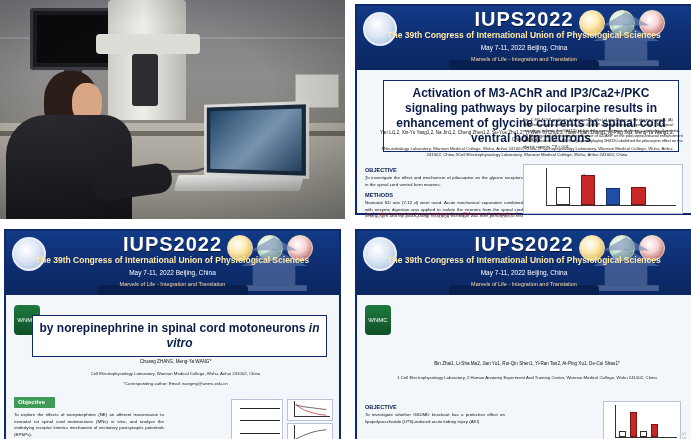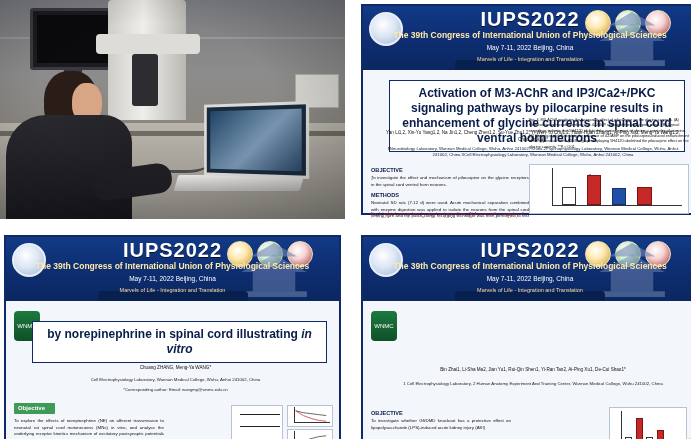--- a/index.html
+++ b/index.html
@@ -8,21 +8,21 @@
     width: 691px; height: 439px;
     font-family: "Liberation Sans", sans-serif;
     background: #ffffff;
     overflow: hidden;
   }
   .grid {
     width: 691px; height: 439px;
     display: grid;
     grid-template-columns: 345px 346px;
     grid-template-rows: 219px 220px;
-    gap: 12px;
+    gap: 6px;
     background: #ffffff;
   }
 
   
   .photo {
     position: relative; overflow: hidden;
     background: linear-gradient(175deg,#6f6f74 0%,#8a8784 40%,#9d9a95 100%);
   }
   .photo .wall {
     position: absolute; left:0; top:0; right:0; height: 56%;
@@ -357,21 +357,21 @@
         <div class="title-sub">The 39th Congress of International Union of Physiological Sciences</div>
         <div class="title-date">May 7-11, 2022   Beijing, China</div>
         <div class="ribbon"></div>
         <div class="title-tag">Marvels of Life - Integration and Translation</div>
       </div>
 
       <div class="side-logo">WNMC</div>
 
       <div class="ptitle-box" style="top:84px;">
         <div class="ptitle">
-          <span>by norepinephrine in spinal cord illustrating</span>
+          <span>by norepinephrine in spinal cord motoneurons</span>
           <span class="ital">in vitro</span>
         </div>
       </div>
 
       <div class="authors" style="top:128px;">Chuang ZHANG, Meng-Ya  WANG*</div>
       <div class="affil" style="top:140px;">Cell Electrophysiology Laboratory, Wannan Medical College, Wuhu, Anhui 241002, China</div>
       <div class="affil" style="top:150px;">*Corresponding author: Email: wangmy@wnmc.edu.cn</div>
 
       <div class="col-left" style="top:164px; width:150px;">
         <div class="sec-head green">Objective</div>

